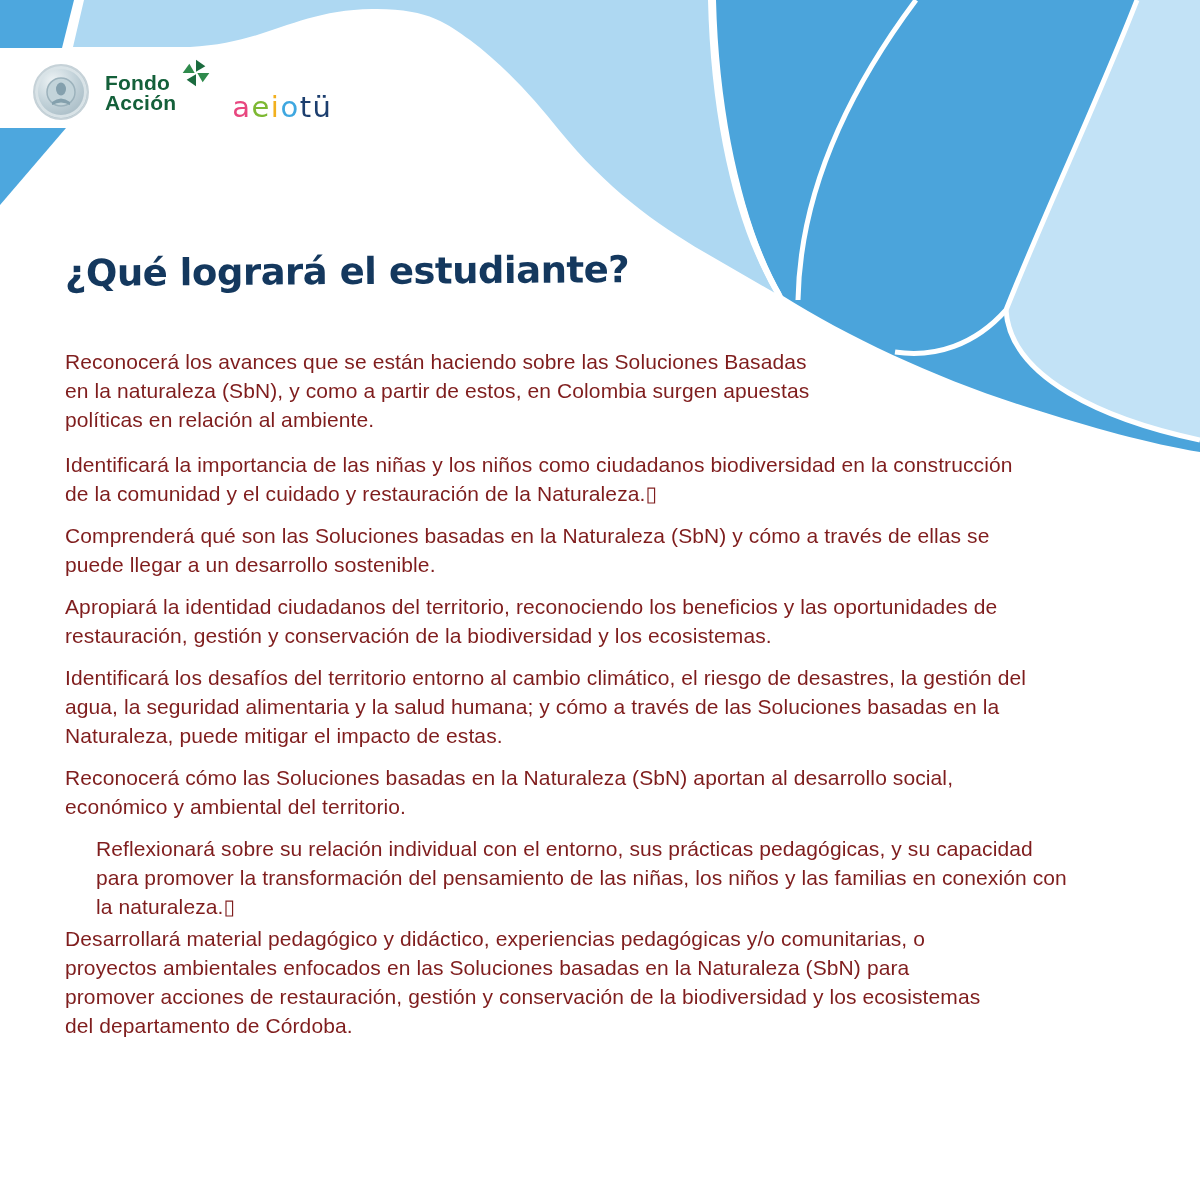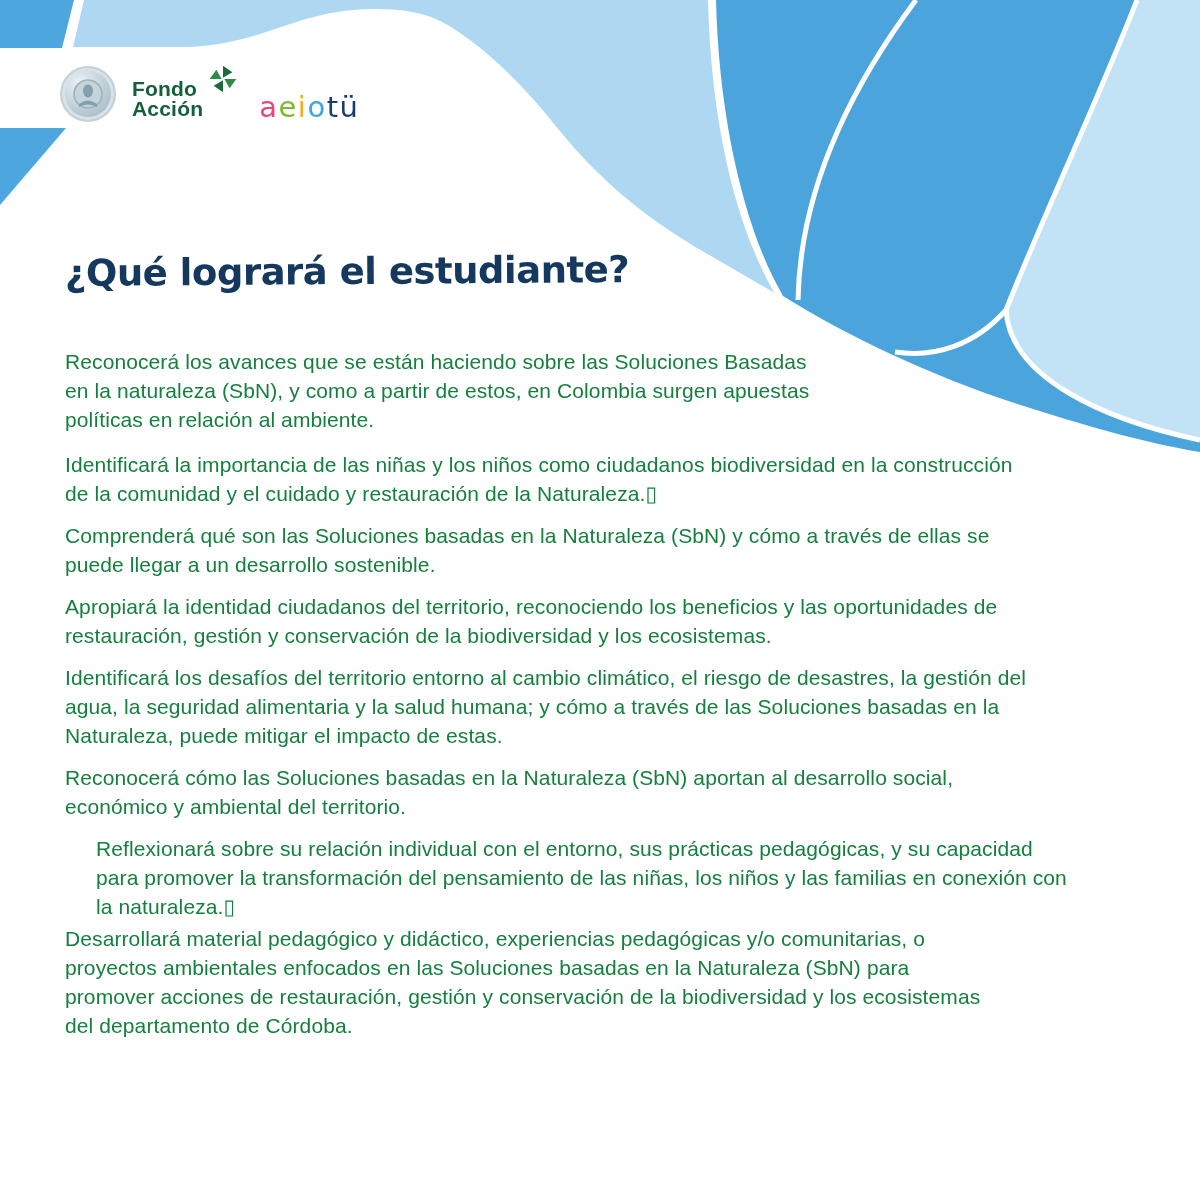--- a/index.html
+++ b/index.html
@@ -4,21 +4,21 @@
 <style>
   html,body{margin:0;padding:0;}
   body{
     width:1200px;height:1200px;position:relative;overflow:hidden;
     background:#ffffff;
     font-family:"Liberation Sans",sans-serif;
   }
   .bg-svg{position:absolute;left:0;top:0;width:1200px;height:1200px;}
 
   
-  .header-logos{position:absolute;left:60px;top:64px;display:flex;align-items:center;}
+  .header-logos{position:absolute;left:33px;top:64px;display:flex;align-items:flex-start;}
   .coin{
     width:52px;height:52px;border-radius:50%;position:relative;flex:0 0 auto;
     background:radial-gradient(circle at 35% 30%, #eef3f5 0%, #c2d2d9 45%, #97adb8 100%);
     border:2px solid #c6d2d8;box-shadow:inset 0 0 0 3px #d9e3e7;
   }
   .coin svg{position:absolute;left:50%;top:50%;transform:translate(-50%,-50%);}
   .fondo-wrap{position:relative;margin-left:16px;margin-top:9px;}
   .fondo-text{
     color:#14603a;font-weight:bold;font-size:21px;line-height:20px;letter-spacing:0.2px;
   }
@@ -40,21 +40,21 @@
     font-family:"DejaVu Sans",sans-serif;
     font-size:37px;font-weight:bold;color:#14385e;letter-spacing:-0.5px;
     transform:rotate(-0.4deg);
   }
 
   
   .content{position:absolute;left:65px;top:347px;width:1120px;}
   .content p{
     margin:0 0 13px 0;
     white-space:pre;
-    font-size:21px;line-height:29px;color:#15803d;letter-spacing:0.1px;
+    font-size:21px;line-height:29px;color:#7f1d1d;letter-spacing:0.1px;
   }
   .content p.mb-lg{margin-bottom:16px;}
   .content p.mb-xs{margin-bottom:3px;margin-left:31px;}
 </style>
 </head>
 <body>
 
 <svg class="bg-svg" viewBox="0 0 1200 1200" aria-hidden="true">
 
   <path d="M0,0 L74,0 L62,48 L0,48 Z" fill="#4da7de"></path>

